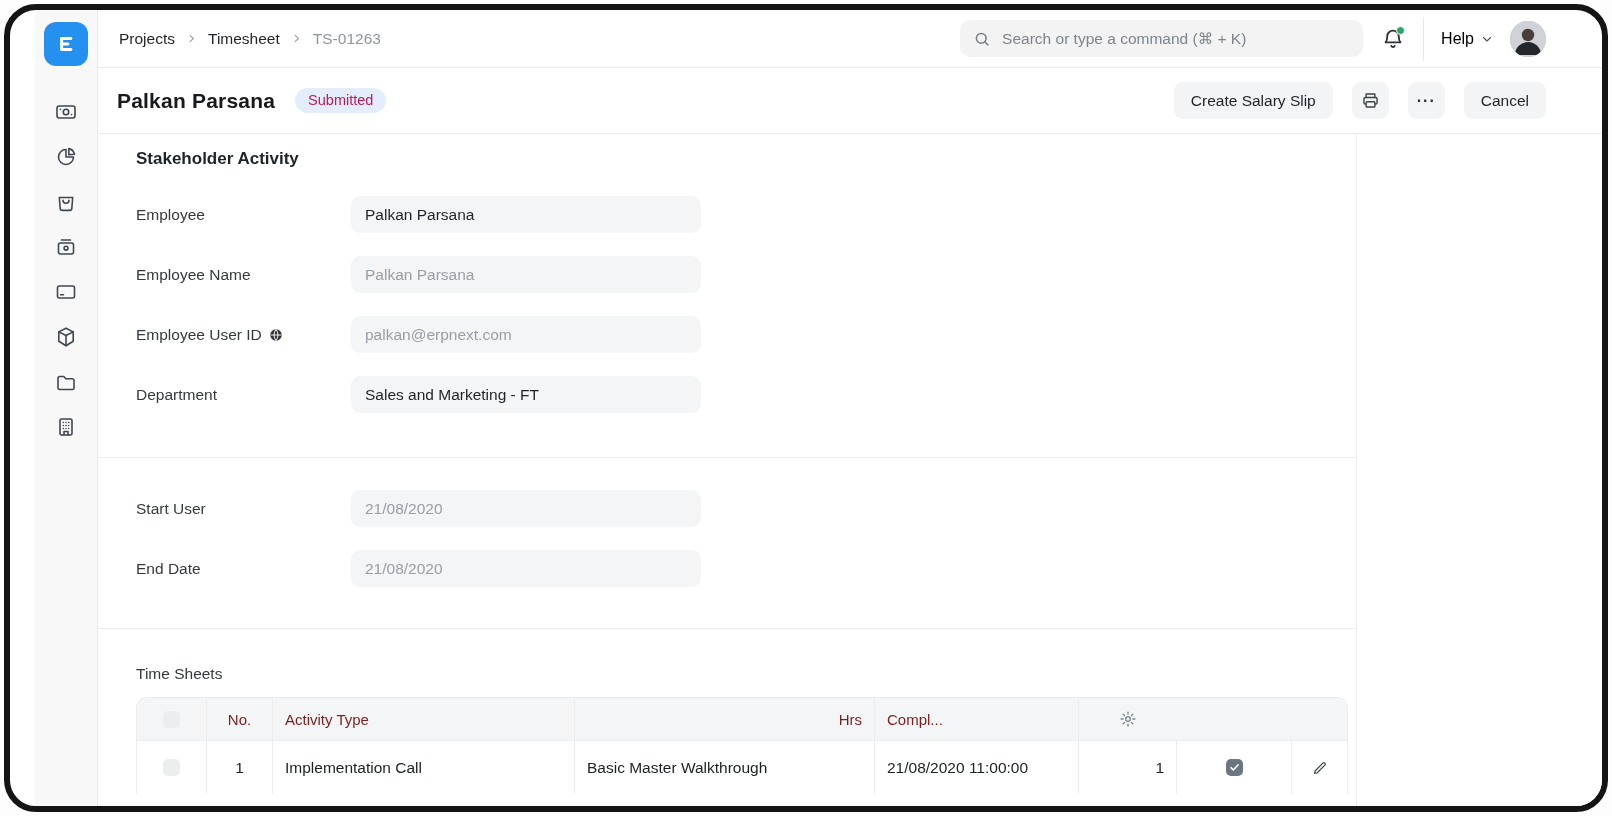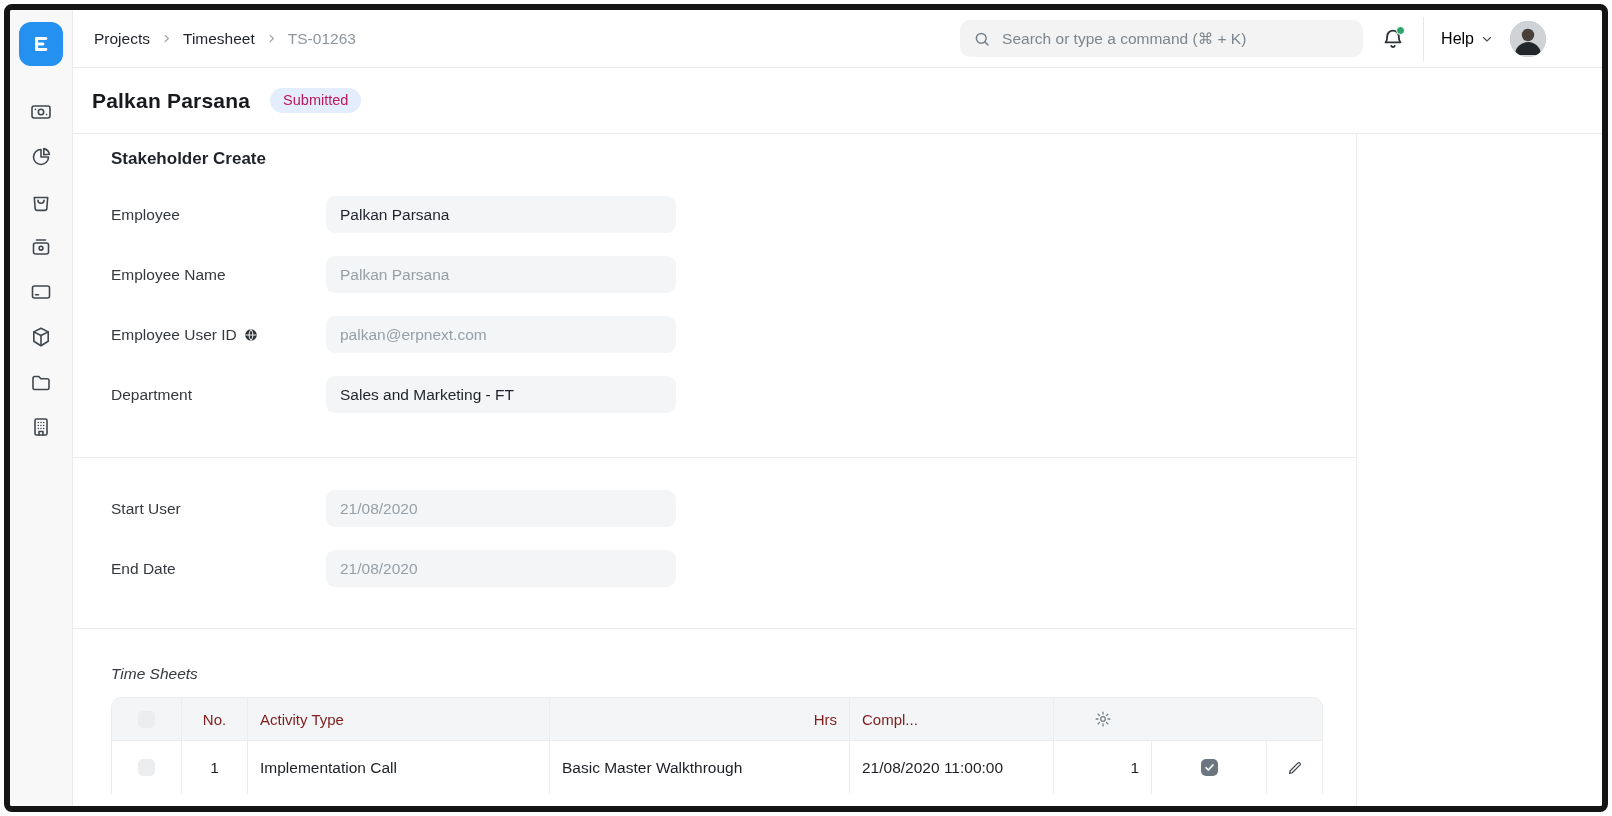--- a/index.html
+++ b/index.html
@@ -5,22 +5,22 @@
   * { box-sizing: border-box; }
   html,body { margin:0; padding:0; }
   body {
     width:1612px; height:816px; position:relative; overflow:hidden;
     background:#fdfdfd;
     font-family:"Liberation Sans", sans-serif;
     -webkit-font-smoothing:antialiased;
   }
   .window {
     position:absolute; top:4px; left:4px; width:1604px; height:808px;
-    border:6px solid #141414; border-radius:8px; background:#ffffff;
-    overflow:hidden; display:flex;
+    border:6px solid #141414; border-radius:32px; background:#ffffff;
+    overflow:hidden; display:flex;padding-left:25px;
   }
 
   
   .rail {
     width:63px; flex-shrink:0; background:#f8f8f8; border-right:1px solid #ececec;
     display:flex; flex-direction:column; align-items:center; padding-top:12px;
   }
   .logo {
     width:44px; height:44px; border-radius:12px; background:#2490ef;
     display:flex; align-items:center; justify-content:center; cursor:pointer;
@@ -97,21 +97,21 @@
   .field-row:last-child { margin-bottom:0; }
   .field-label { font-size:15.5px; color:#35393d; display:flex; align-items:center; gap:7px; }
   .field-control {
     height:37px; background:#f4f5f6; border-radius:9px; display:flex;
     align-items:center; padding:0 14px; font-size:15.5px; color:#1f2329;
     cursor:text; overflow:hidden; white-space:nowrap;
   }
   .muted { color:#979fa6; }
   .globe { width:14px; height:14px; display:inline-flex; }
 
-  .grid-label { font-size:15.5px; color:#35393d; margin-bottom:14px;font-style:italic; }
+  .grid-label { font-size:15.5px; color:#35393d; margin-bottom:14px; }
 
   
   .ts-table { width:1212px; border:1px solid #ececec; border-bottom:none; border-radius:11px 11px 0 0; }
   .t-head, .t-row {
     display:grid; grid-template-columns:70px 66px 302px 300px 204px 98px 115px 55px;
   }
   .t-head { height:42px; background:#f4f5f6; border-radius:10px 10px 0 0; }
   .t-row  { height:54px; border-top:1px solid #ececec; background:#fff; }
   .th, .td { display:flex; align-items:center; padding:0 12px; border-right:1px solid #ececec; min-width:0; }
   .th:last-child, .td:last-child { border-right:none; }
@@ -246,27 +246,39 @@
             <circle cx="18" cy="14" r="6.2" fill="#4a3f38"></circle>
             <path d="M5 34a13 13 0 0 1 26 0z" fill="#23272b"></path>
           </svg>
         </div>
       </div>
     </header>
 
     <div class="title-row">
       <h1 class="page-title" style="margin:0;">Palkan Parsana</h1>
       <span class="badge" id="status-badge" style="background: rgb(228, 237, 251); color: #be185d;">Submitted</span>
+      <div class="actions">
+        <button class="btn">Create Salary Slip</button>
+        <button class="btn icon-btn">
+          <svg width="21" height="21" viewBox="0 0 24 24" fill="none" stroke="currentColor" stroke-width="1.6" stroke-linecap="round" stroke-linejoin="round">
+              <path d="M7 8.5V4.5h10v4"></path>
+              <rect x="4.5" y="8.5" width="15" height="7.5" rx="1.5"></rect>
+              <rect x="7" y="13.5" width="10" height="6" rx="1" fill="#f3f4f5"></rect>
+            </svg>
+        </button>
+        <button class="btn icon-btn ellipsis-btn">···</button>
+        <button class="btn">Cancel</button>
+      </div>
     </div>
 
     <div class="content">
       <div class="form-area">
 
         <section class="section sec-1">
-          <h2 class="section-heading">Stakeholder Create</h2>
+          <h2 class="section-heading">Stakeholder Activity</h2>
 
           <div class="field-row">
             <label class="field-label">Employee</label>
             <div class="field-control">Palkan Parsana</div>
           </div>
 
           <div class="field-row">
             <label class="field-label">Employee Name</label>
             <div class="field-control muted">Palkan Parsana</div>
           </div>

